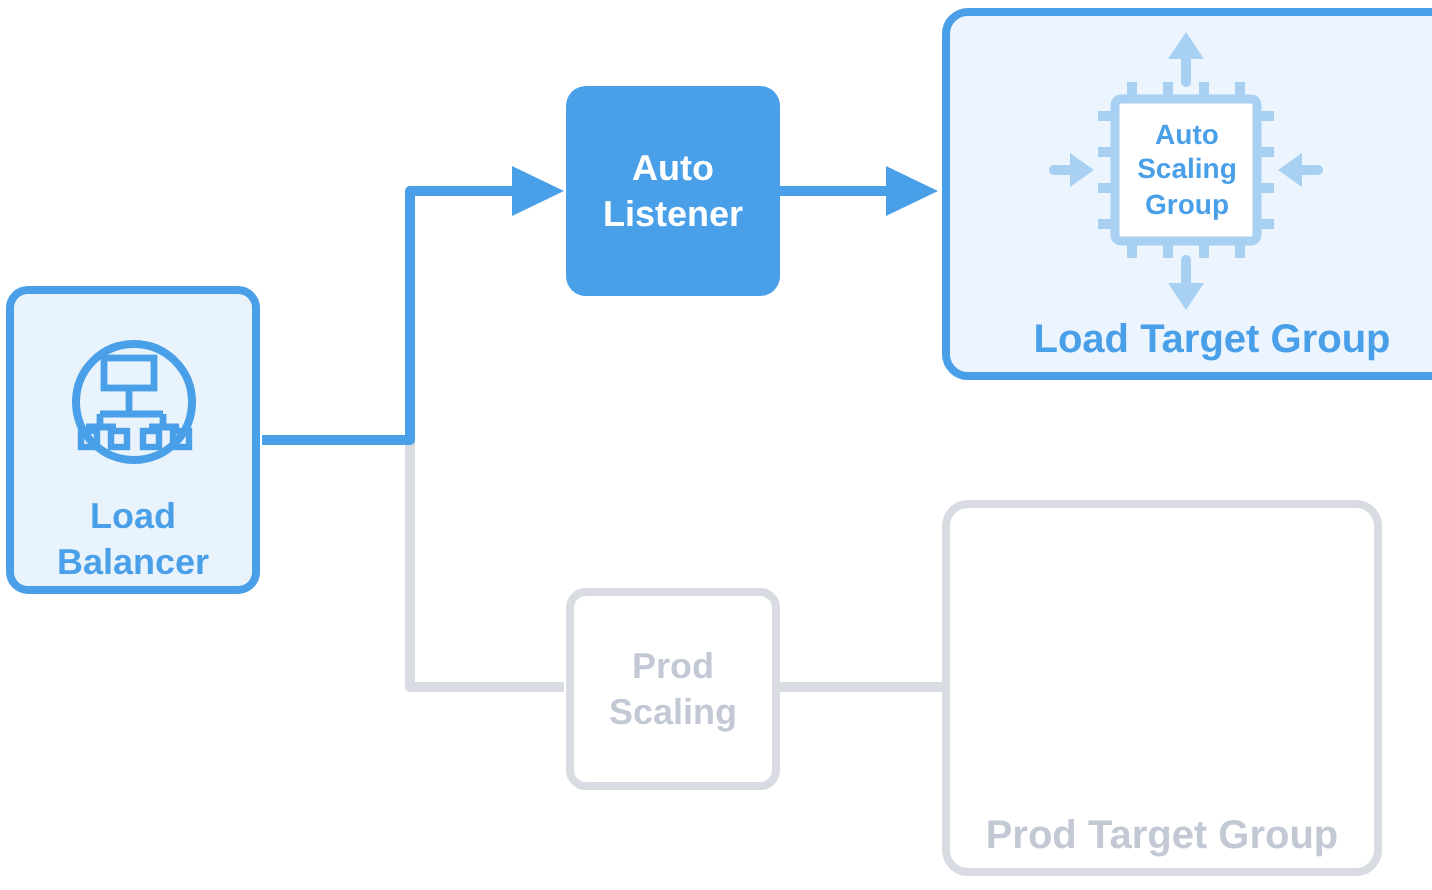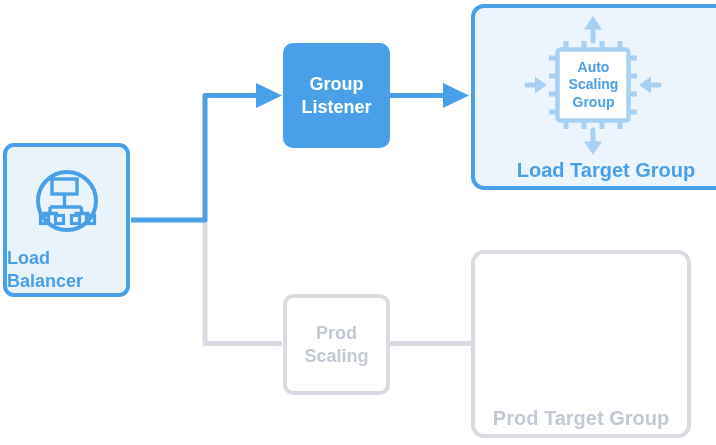--- a/index.html
+++ b/index.html
@@ -70,21 +70,21 @@
   .node-stage-listener .listener-label { color: #ffffff; }
   .node-prod-listener  .listener-label { color: var(--inactive_text_gray); }
   .lb-icon {
     position: absolute; left: 28px; top: 22px;
     width: 64px; height: 64px;
   }
   .lb-label {
     position: absolute; left: 0; right: 0; top: 100px;
     color: var(--primary_blue);
     font-size: 18px; font-weight: 700; line-height: 23px;
-    text-align: left;
+    text-align: center;
   }
   .tg-label {
     position: absolute; left: 0; right: 0; bottom: 4px;
     font-size: 20px; font-weight: 700; line-height: 24px;
     text-align: center;
   }
   .node-stage-target-group .tg-label { color: var(--primary_blue); }
   .node-prod-target-group  .tg-label { color: var(--inactive_text_gray); }
   .asg-icon {
     position: absolute; left: 0; top: 0;
@@ -131,21 +131,21 @@
       <path class="st-primary" stroke-width="3.4" d="M29.5 25 V38 M15 38 H46.5 M15 38 V44.5 M46.5 38 V44.5 M8 44.5 H23 M39.5 44.5 H54.5"></path>
       <rect class="st-primary" x="5.5" y="46.5" width="8" height="8" stroke-width="3.2"></rect>
       <rect class="st-primary" x="20.5" y="46.5" width="8" height="8" stroke-width="3.2"></rect>
       <rect class="st-primary" x="36.5" y="46.5" width="8" height="8" stroke-width="3.2"></rect>
       <rect class="st-primary" x="51.5" y="46.5" width="8" height="8" stroke-width="3.2"></rect>
     </svg>
     <div class="lb-label">Load Balancer</div>
   </div>
 
   <div class="node node-stage-listener">
-    <div class="listener-label">Group Listener</div>
+    <div class="listener-label">Auto Listener</div>
   </div>
 
   <div class="node node-prod-listener">
     <div class="listener-label">Prod Scaling</div>
   </div>
 
   <div class="node node-stage-target-group">
     <svg class="asg-icon" viewBox="0 0 234 178" xmlns="http://www.w3.org/2000/svg">
 
       <path class="st-accent" stroke-width="5" d="M91 33 V42 M109 33 V42 M127 33 V42 M145 33 V42

